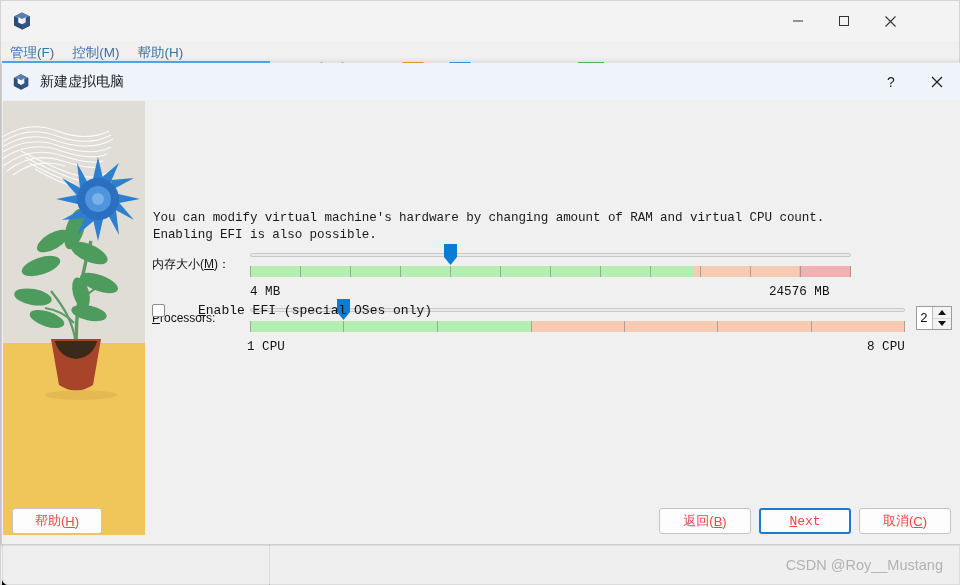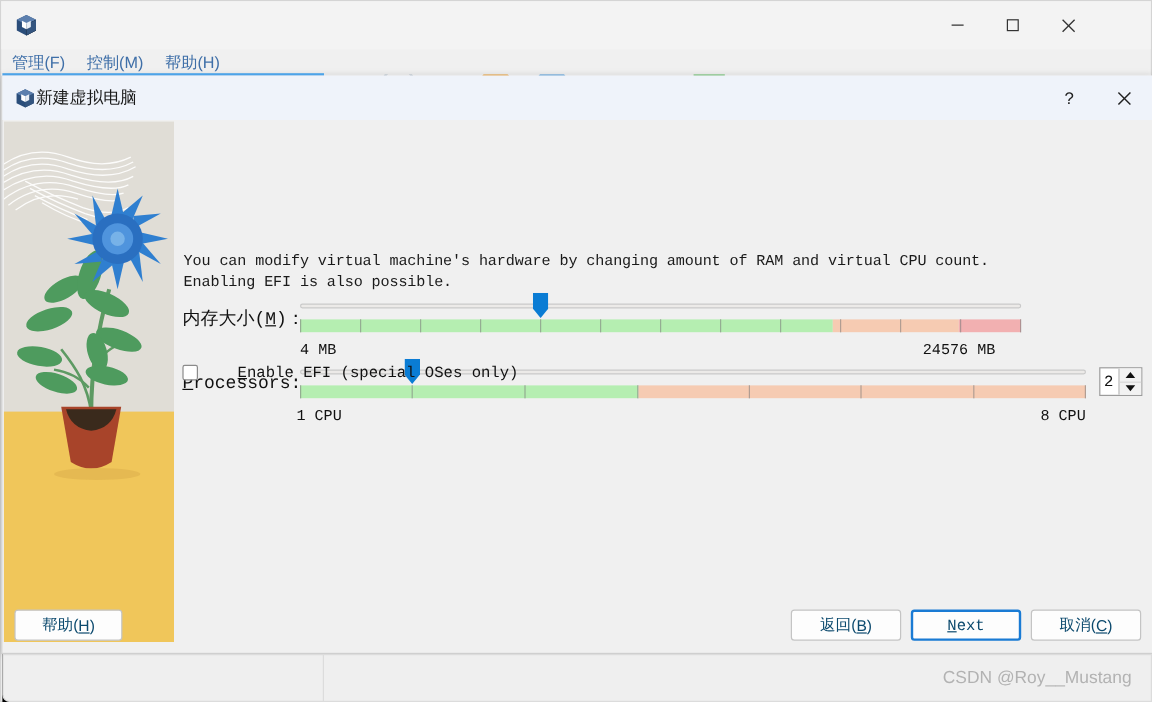--- a/index.html
+++ b/index.html
@@ -60,21 +60,21 @@
     position: absolute; left: 0; top: -2px; width: 268px; height: 2px;
     background: #4da3e8;
   }
   #dialog-titlebar {
     position: absolute; left: 0; top: 0; width: 958px; height: 37px;
     background: #eff3fa;
     display: flex; align-items: center;
   }
   #dlg-title-icon { margin-left: 10px; width: 18px; height: 18px; }
   #dlg-title-text {
-    font-size: 14px; color: #1b1b1b;
+    margin-left: 10px; font-size: 14px; color: #1b1b1b;
   }
   .dlg-win-btn {
     position: absolute; top: 0; width: 46px; height: 37px;
     display: flex; align-items: center; justify-content: center;
     font-size: 14px; color: #222;
   }
   #dlg-help  { right: 46px; }
   #dlg-close { right: 0px; }
 
   
@@ -94,22 +94,22 @@
   }
   #page-desc {
     position: absolute; left: 8px; top: 109px; width: 672px;
     font-family: "Liberation Mono", monospace;
     font-size: 12.6px; line-height: 17px; color: #1a1a1a;
     letter-spacing: -0.1px;
   }
 
   .field-label {
     position: absolute;
-    font-family: Liberation Mono, monospace;
-    font-size: 15px; color: #111;
+    font-family: Liberation Sans, sans-serif;
+    font-size: 12px; color: #111;
   }
   .field-label u { text-decoration: underline; }
 
   
   .slider-wrap { position: absolute; }
   .slider-groove {
     position: absolute; left: 0; top: 0; height: 4px;
     background: #eceae8;
     border: 1px solid #c9c9c9;
     border-radius: 2px;
@@ -194,21 +194,21 @@
   #footer {
     position: absolute; left: 0; bottom: 0; width: 958px; height: 46px;
   }
   .dlg-btn {
     position: absolute;
     height: 26px;
     background: #fdfdfd;
     border: 1px solid #c4c4c4;
     border-radius: 3px;
     display: flex; align-items: center; justify-content: center;
-    font-size: 13px; color: #0c4a6e;
+    font-size: 13px; color: #ef4444;
     font-family: "Liberation Sans", sans-serif;
   }
   .dlg-btn.mono {
     font-family: "Liberation Mono", monospace;
   }
   .dlg-btn u { text-decoration: underline; }
   #btn-help   { left: 10px;  top: 10px; width: 90px; }
   #btn-back   { left: 657px; top: 10px; width: 92px; }
   #btn-next   { left: 757px; top: 10px; width: 92px;
                 border: 2px solid #1a7bd4; background: #fdfdfd; }

